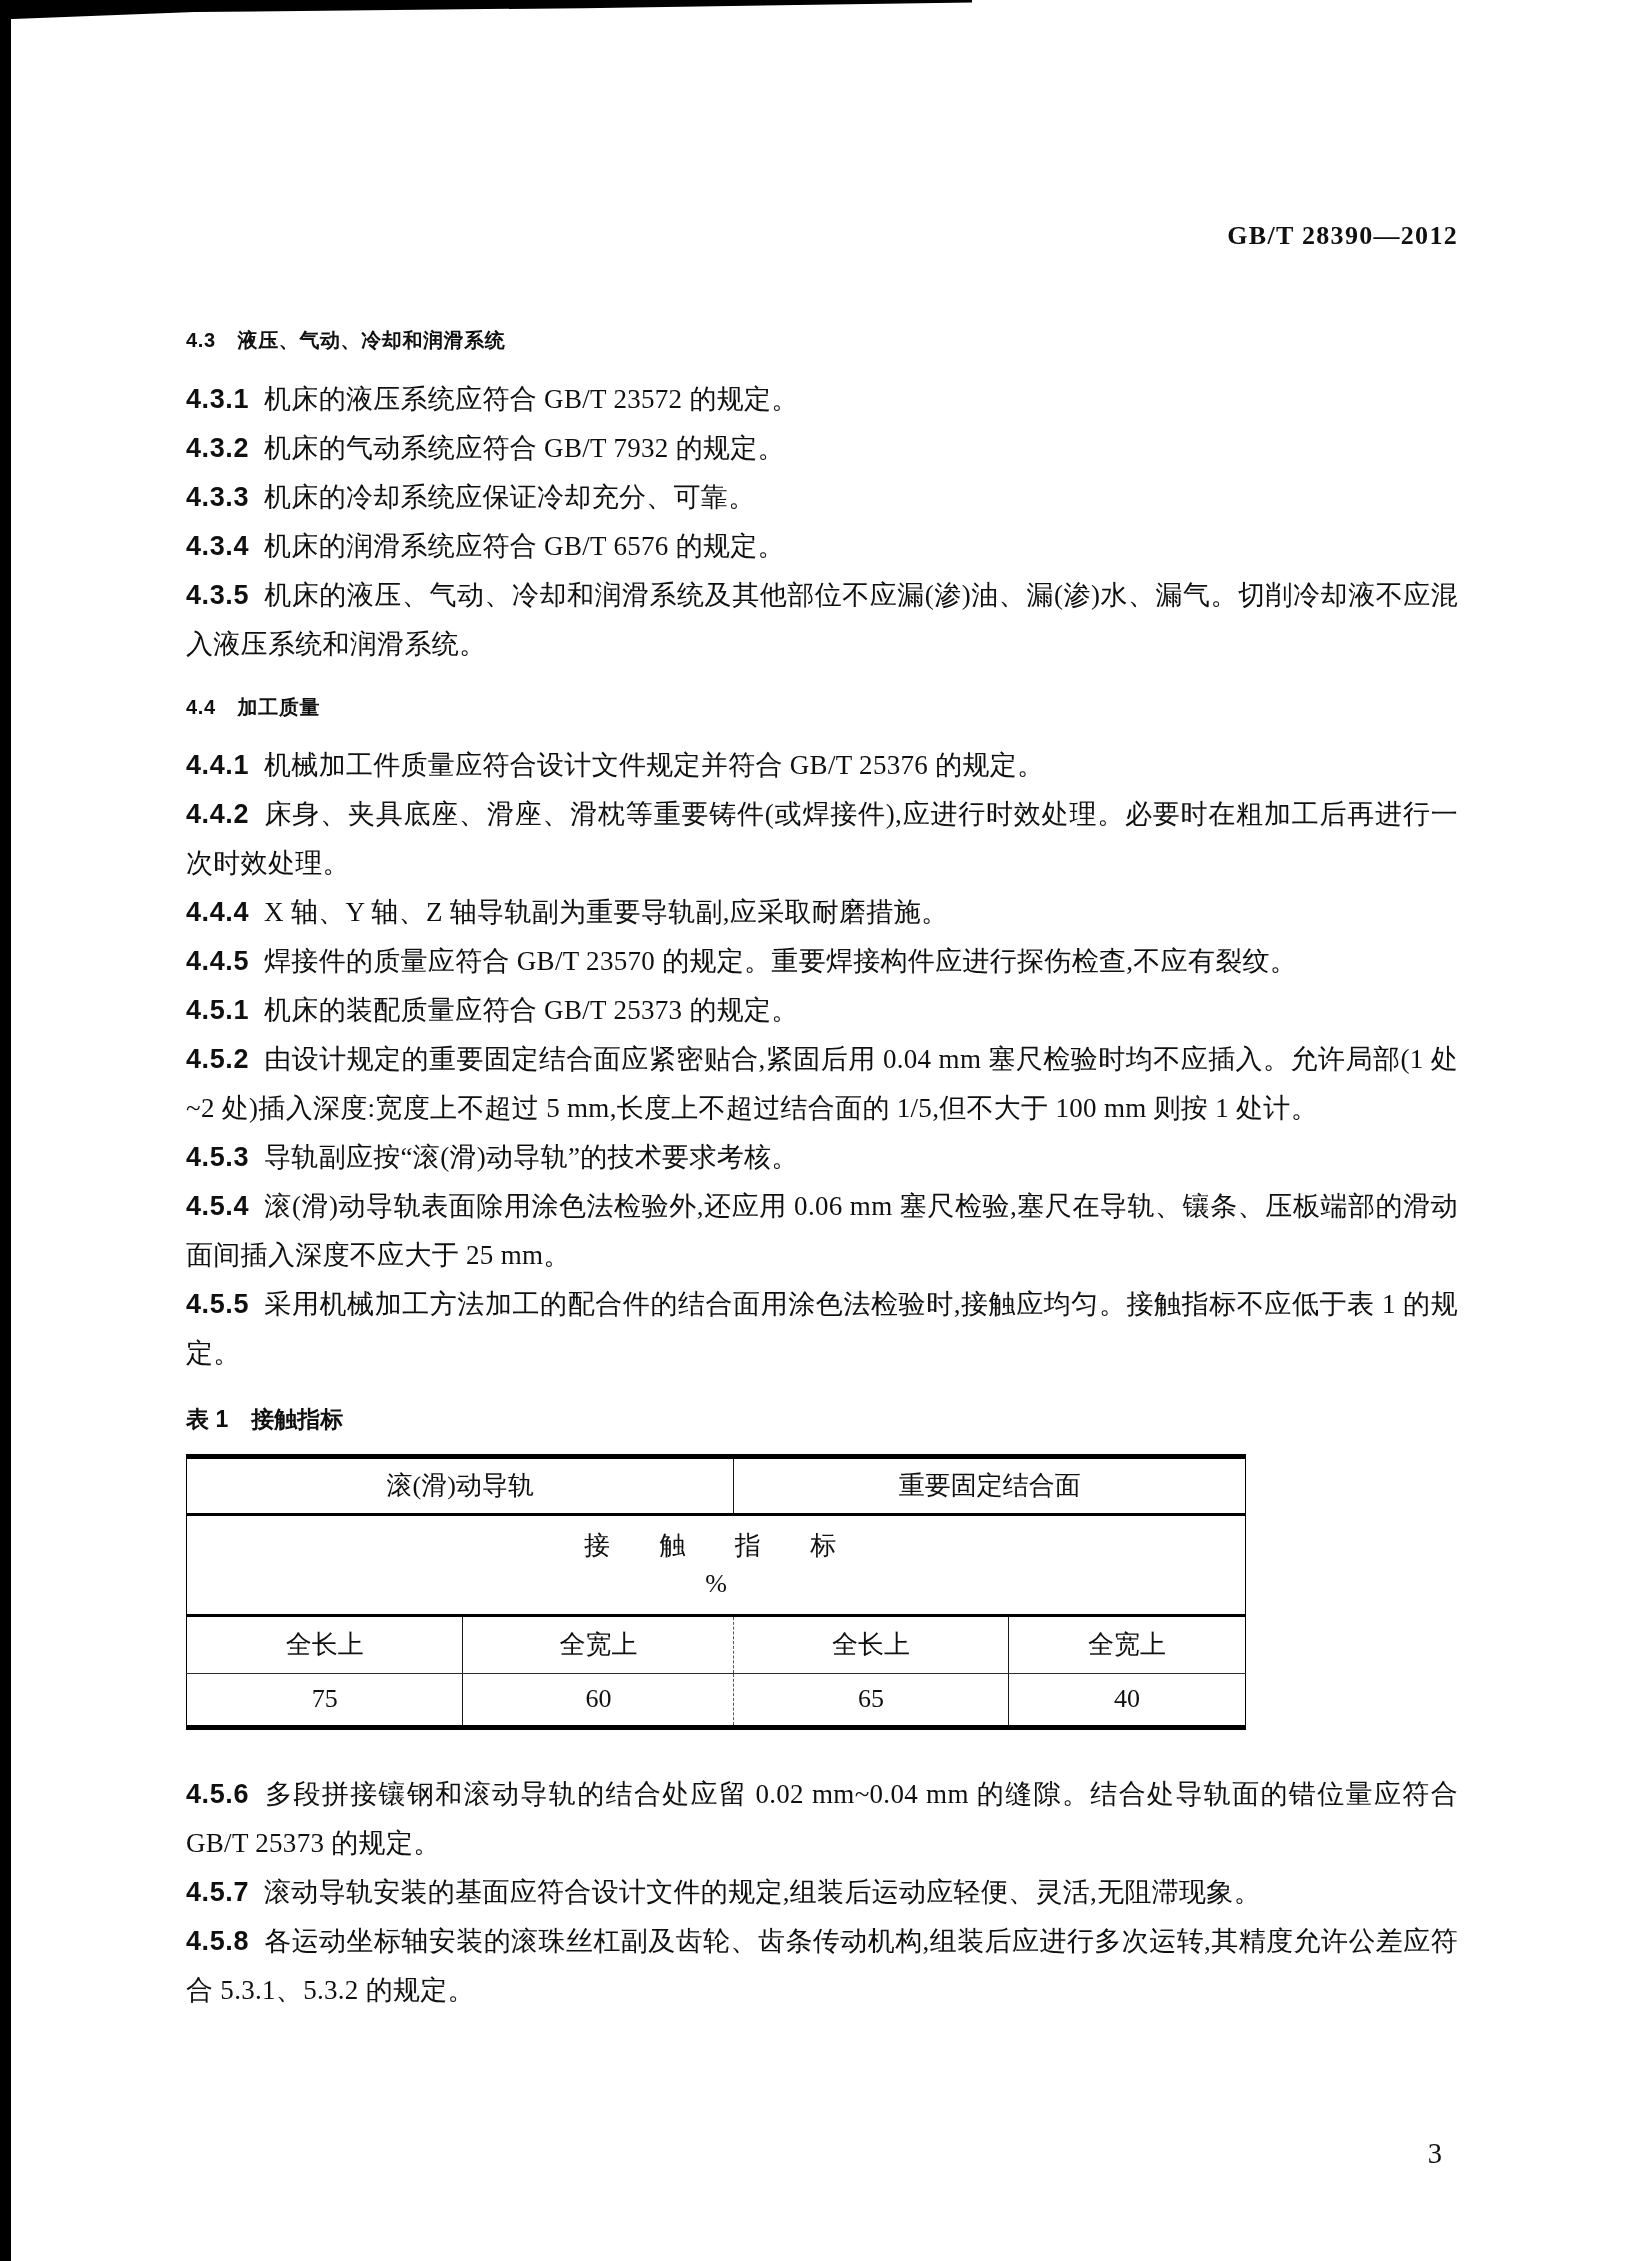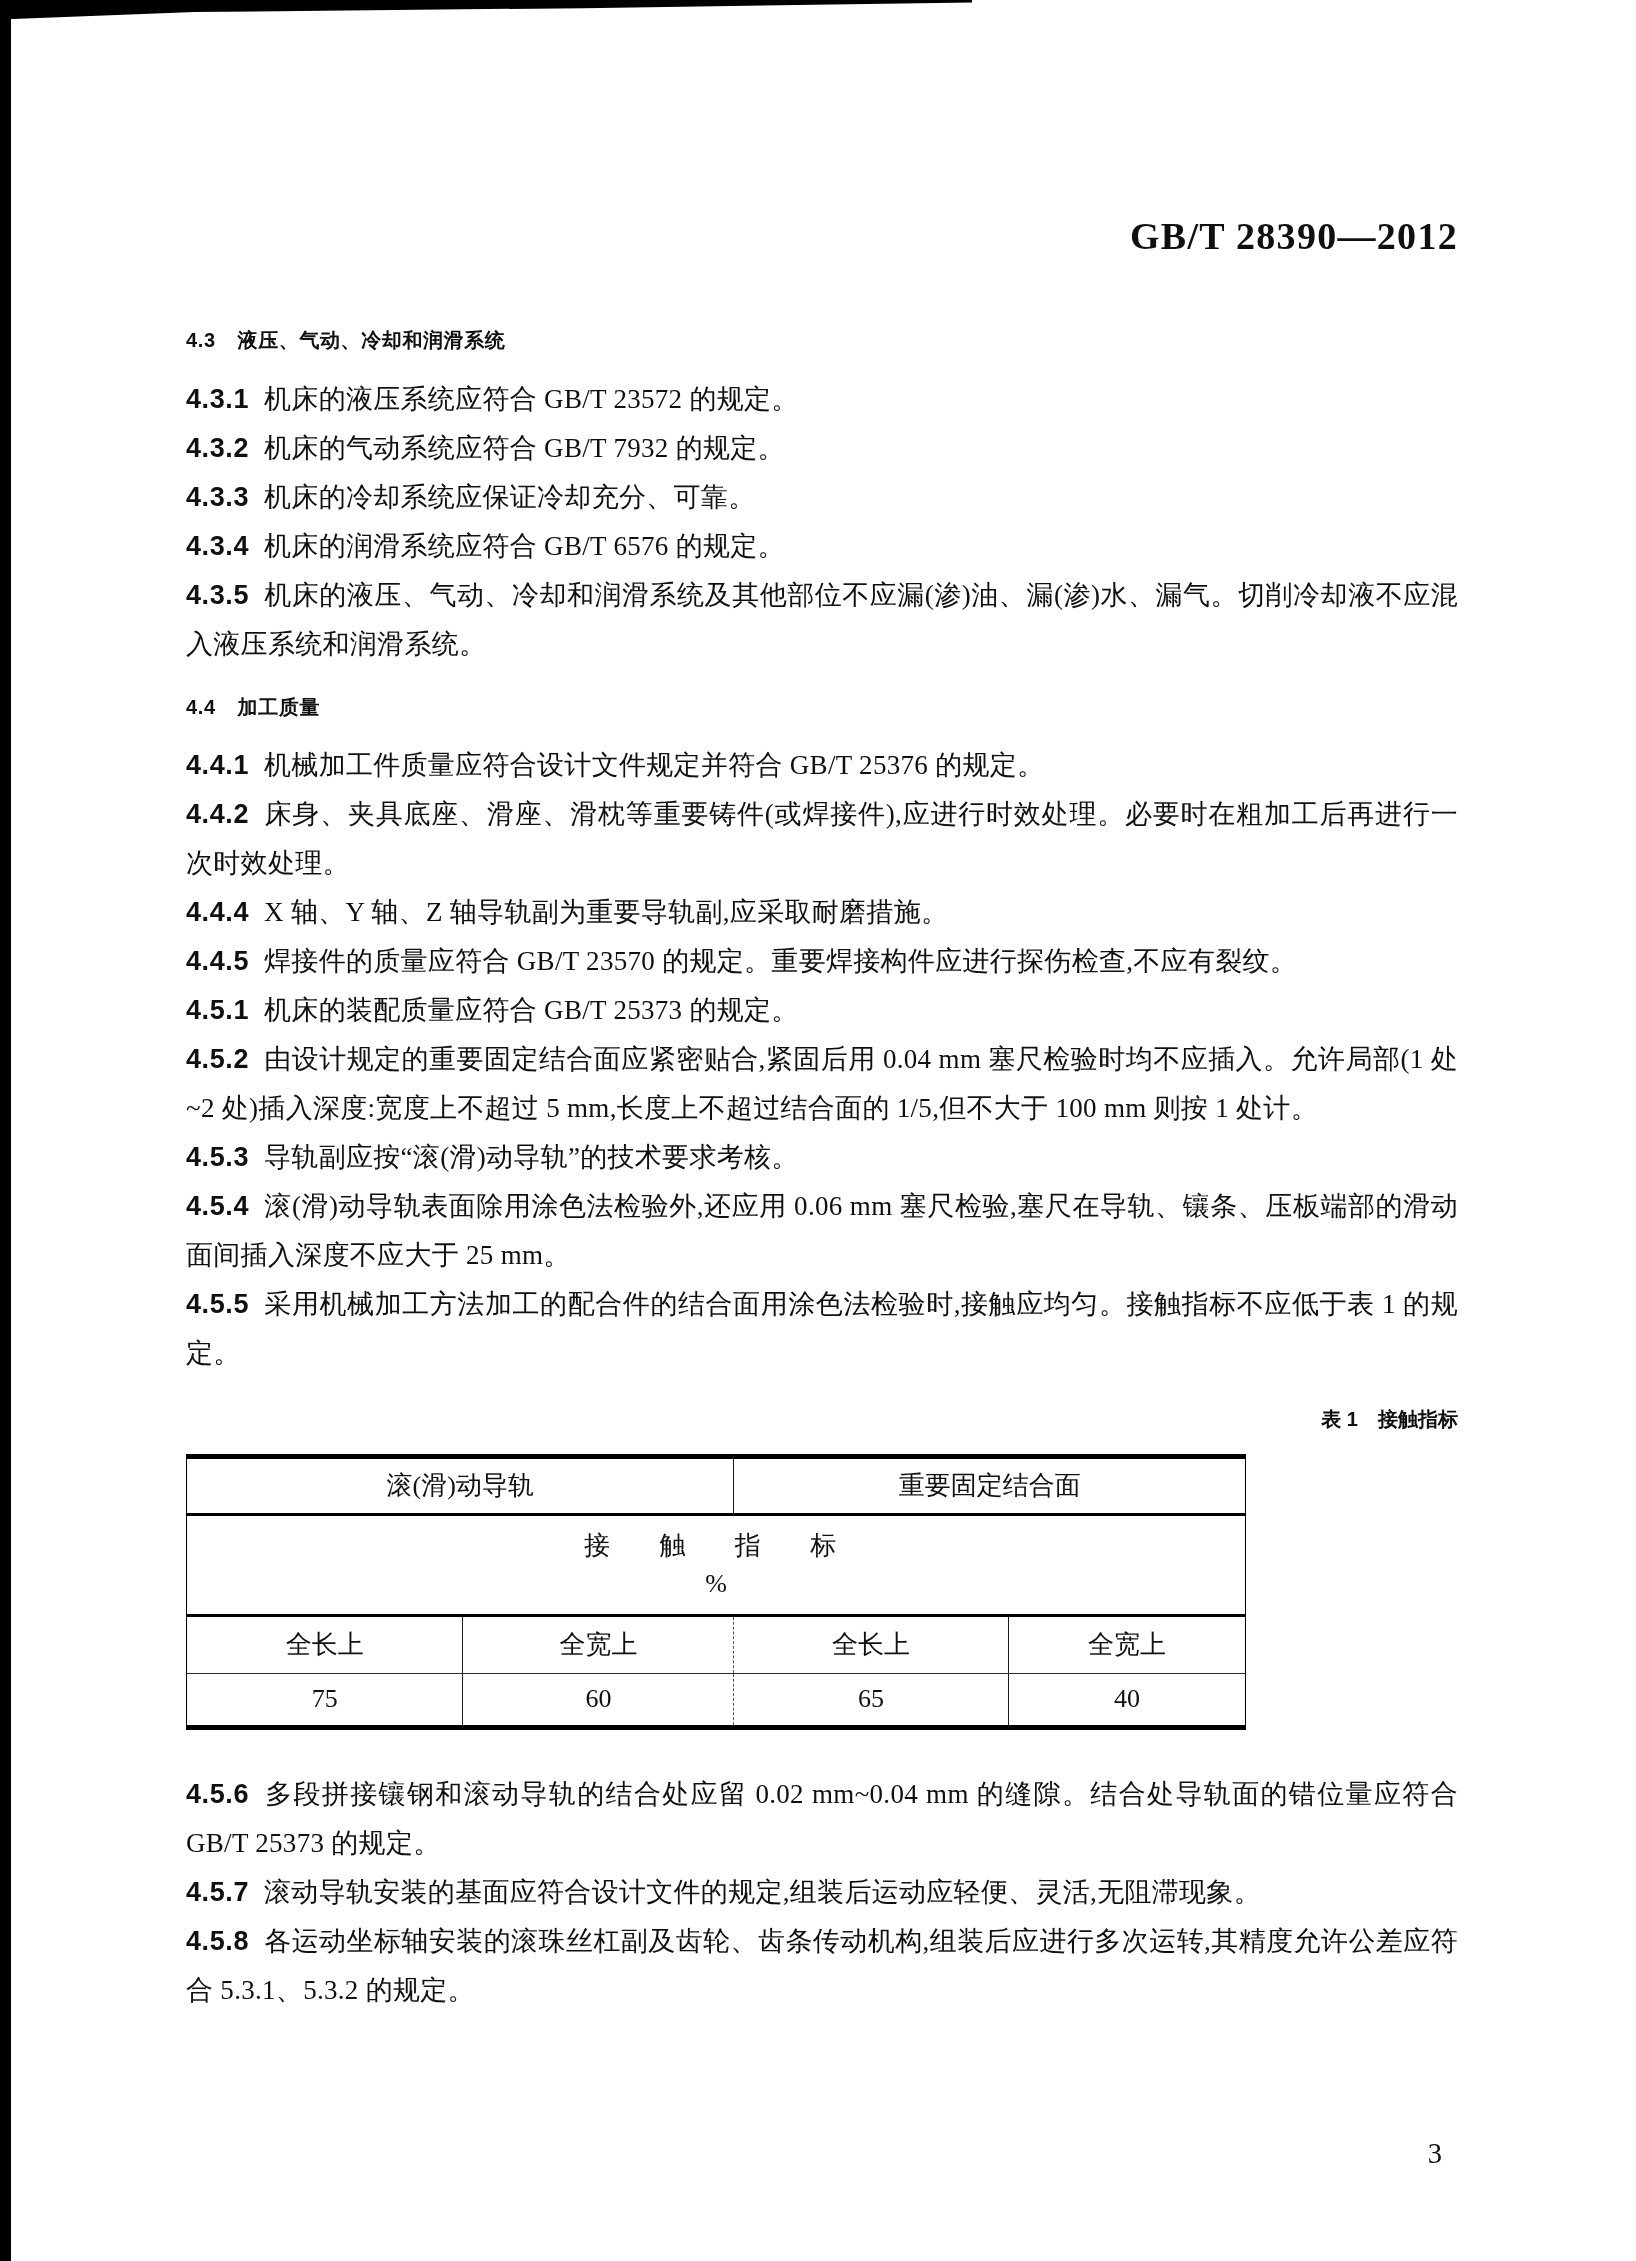--- a/index.html
+++ b/index.html
@@ -22,21 +22,21 @@
     background:#000;
     clip-path:polygon(0 0,100% 0,100% 13%,60% 42%,20% 62%,0 100%);
   }
   .content{
     position:absolute;left:186px;top:218px;width:1272px;
   }
   .doc-number{
     text-align:right;
     font-family:"Liberation Serif","DejaVu Serif",serif;
     font-weight:bold;
-    font-size:38px;line-height:36px;letter-spacing:1.3px;
+    font-size:26px;line-height:36px;letter-spacing:1.3px;
   }
   h2.sec{
     margin:19.4px 0 15.5px 0;
     font-family:"Liberation Sans","DejaVu Sans",sans-serif;
     font-weight:bold;
     font-size:20px;line-height:38px;
     letter-spacing:0.6px;
   }
   h2.sec.first{margin-top:67px;}
   h2.sec .sec-num{margin-right:22px;}
@@ -48,24 +48,24 @@
     text-justify:inter-character;
   }
   p.clause .cnum{
     font-family:Liberation Sans, sans-serif;
     font-weight:bold;
     margin-right:15px;
     letter-spacing:0.6px;
   }
   .tbl-caption{
     margin:22px 0 15.5px 0;
-    text-align:right;
+    text-align:left;
     font-family:"Liberation Sans","DejaVu Sans",sans-serif;
     font-weight:bold;
-    font-size:20px;line-height:38px;
+    font-size:23px;line-height:38px;
   }
   table.t1{
     width:1060px;
     border-collapse:collapse;
     table-layout:fixed;
     font-size:26px;
     border-top:5.8px solid #000;
     border-bottom:5.8px solid #000;
     border-left:1.9px solid #000;
     border-right:1.9px solid #000;

